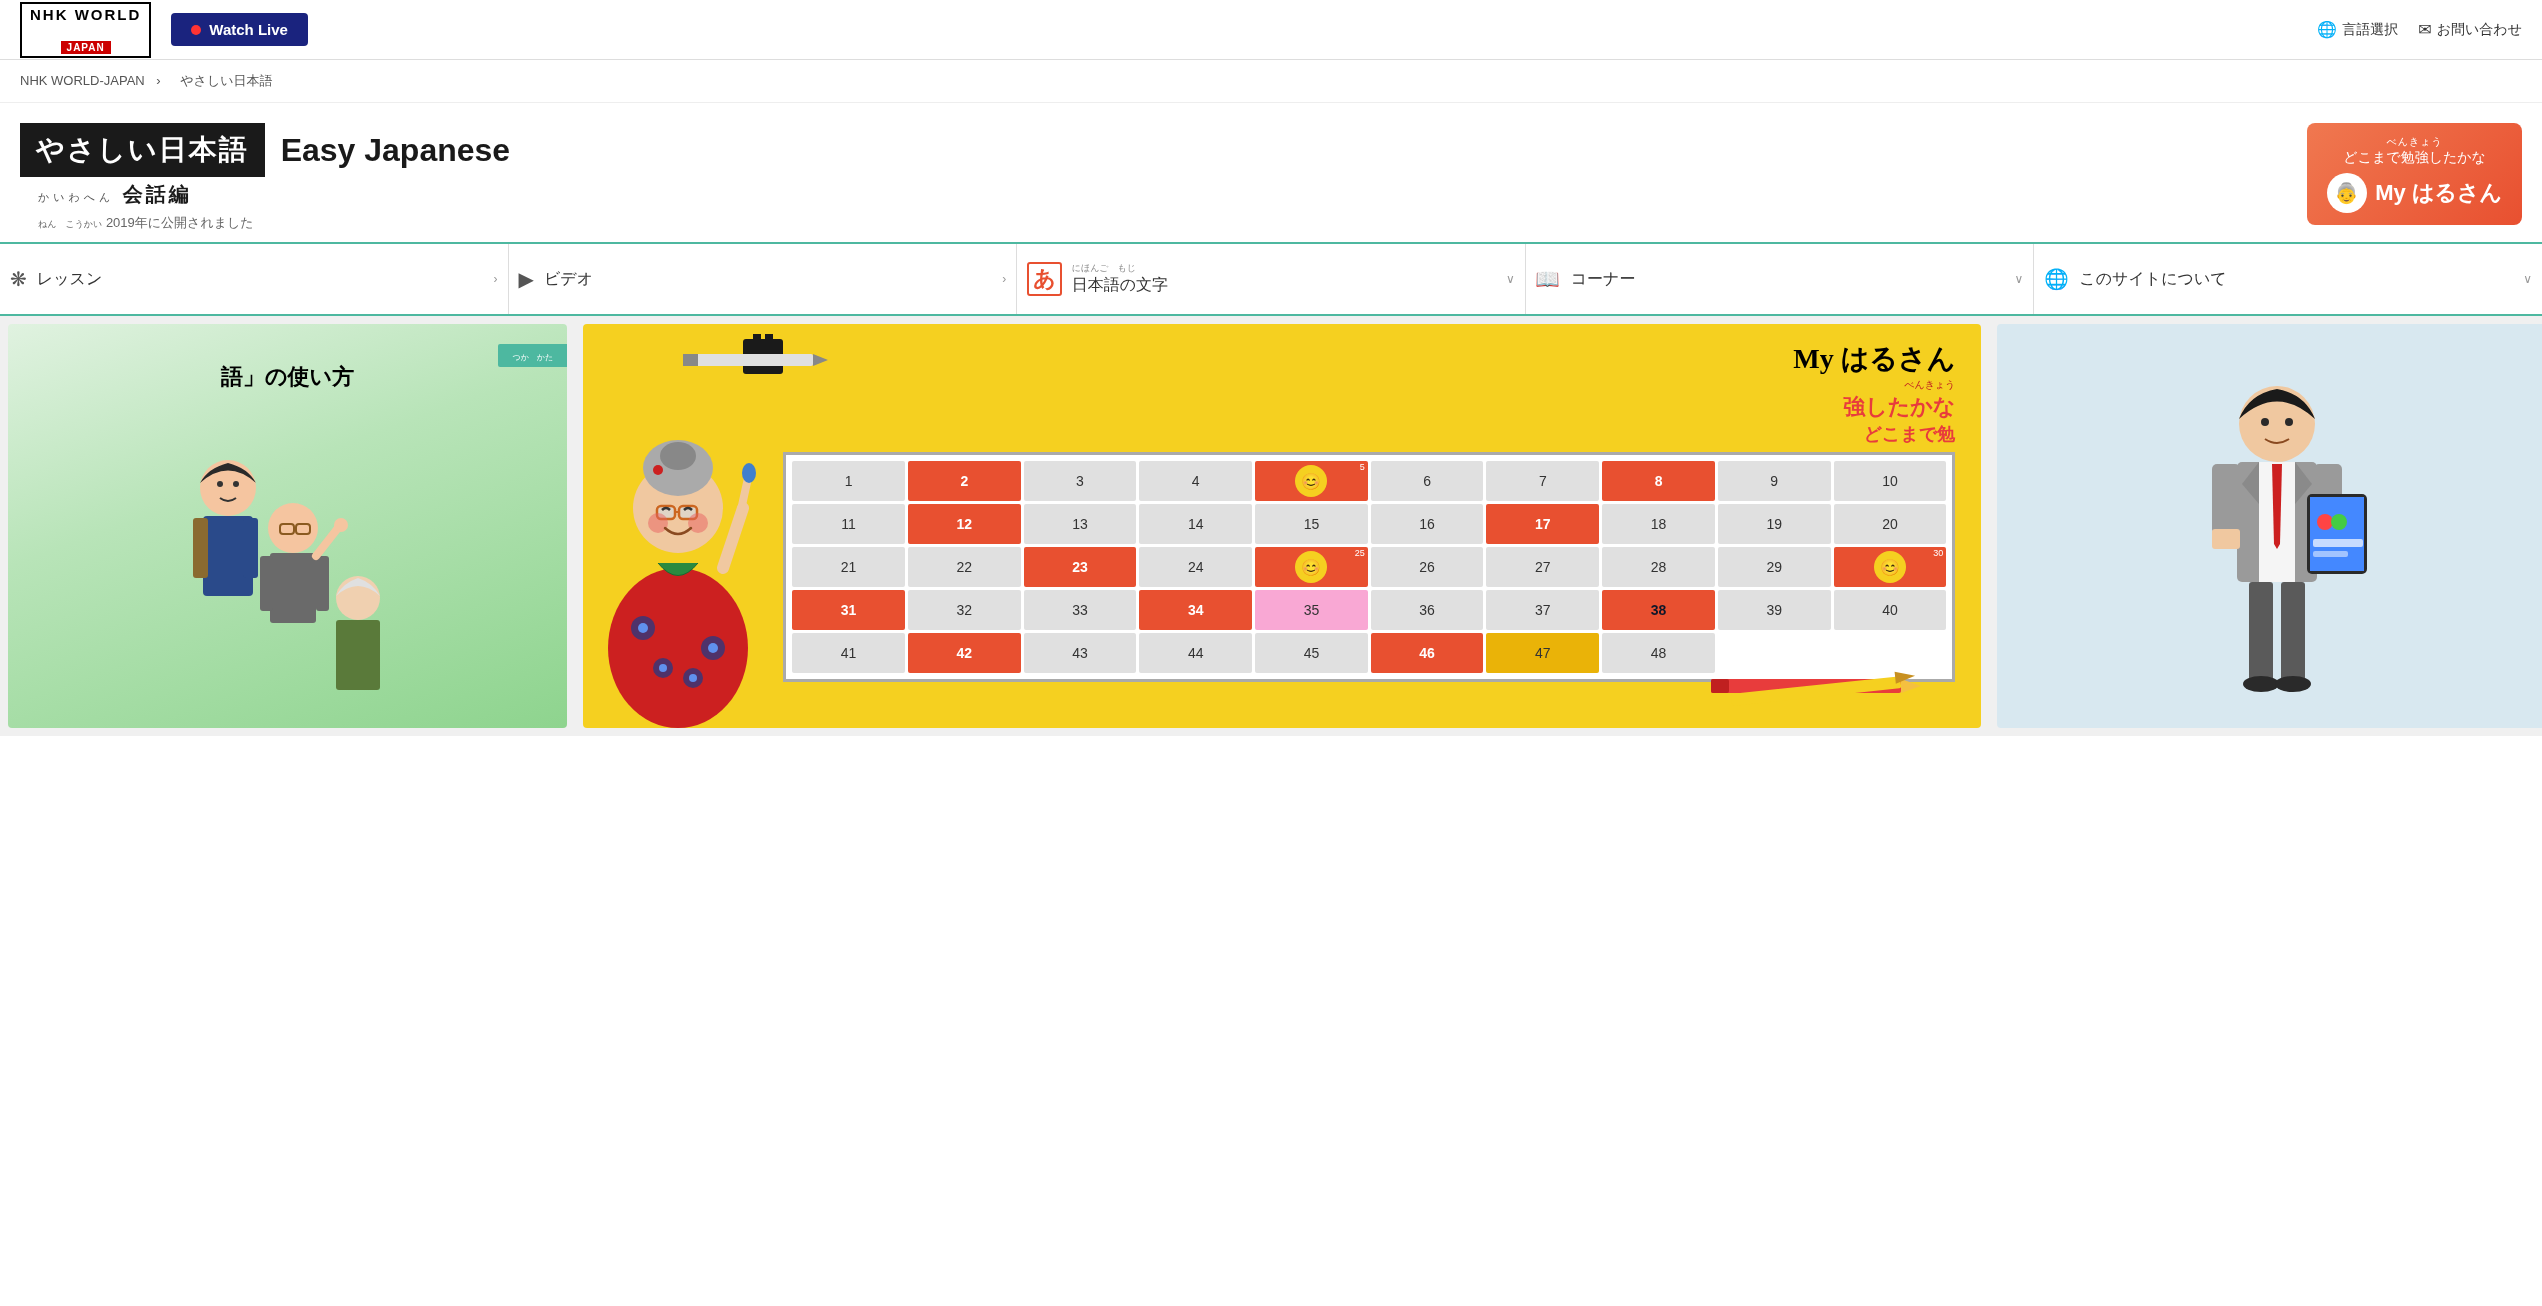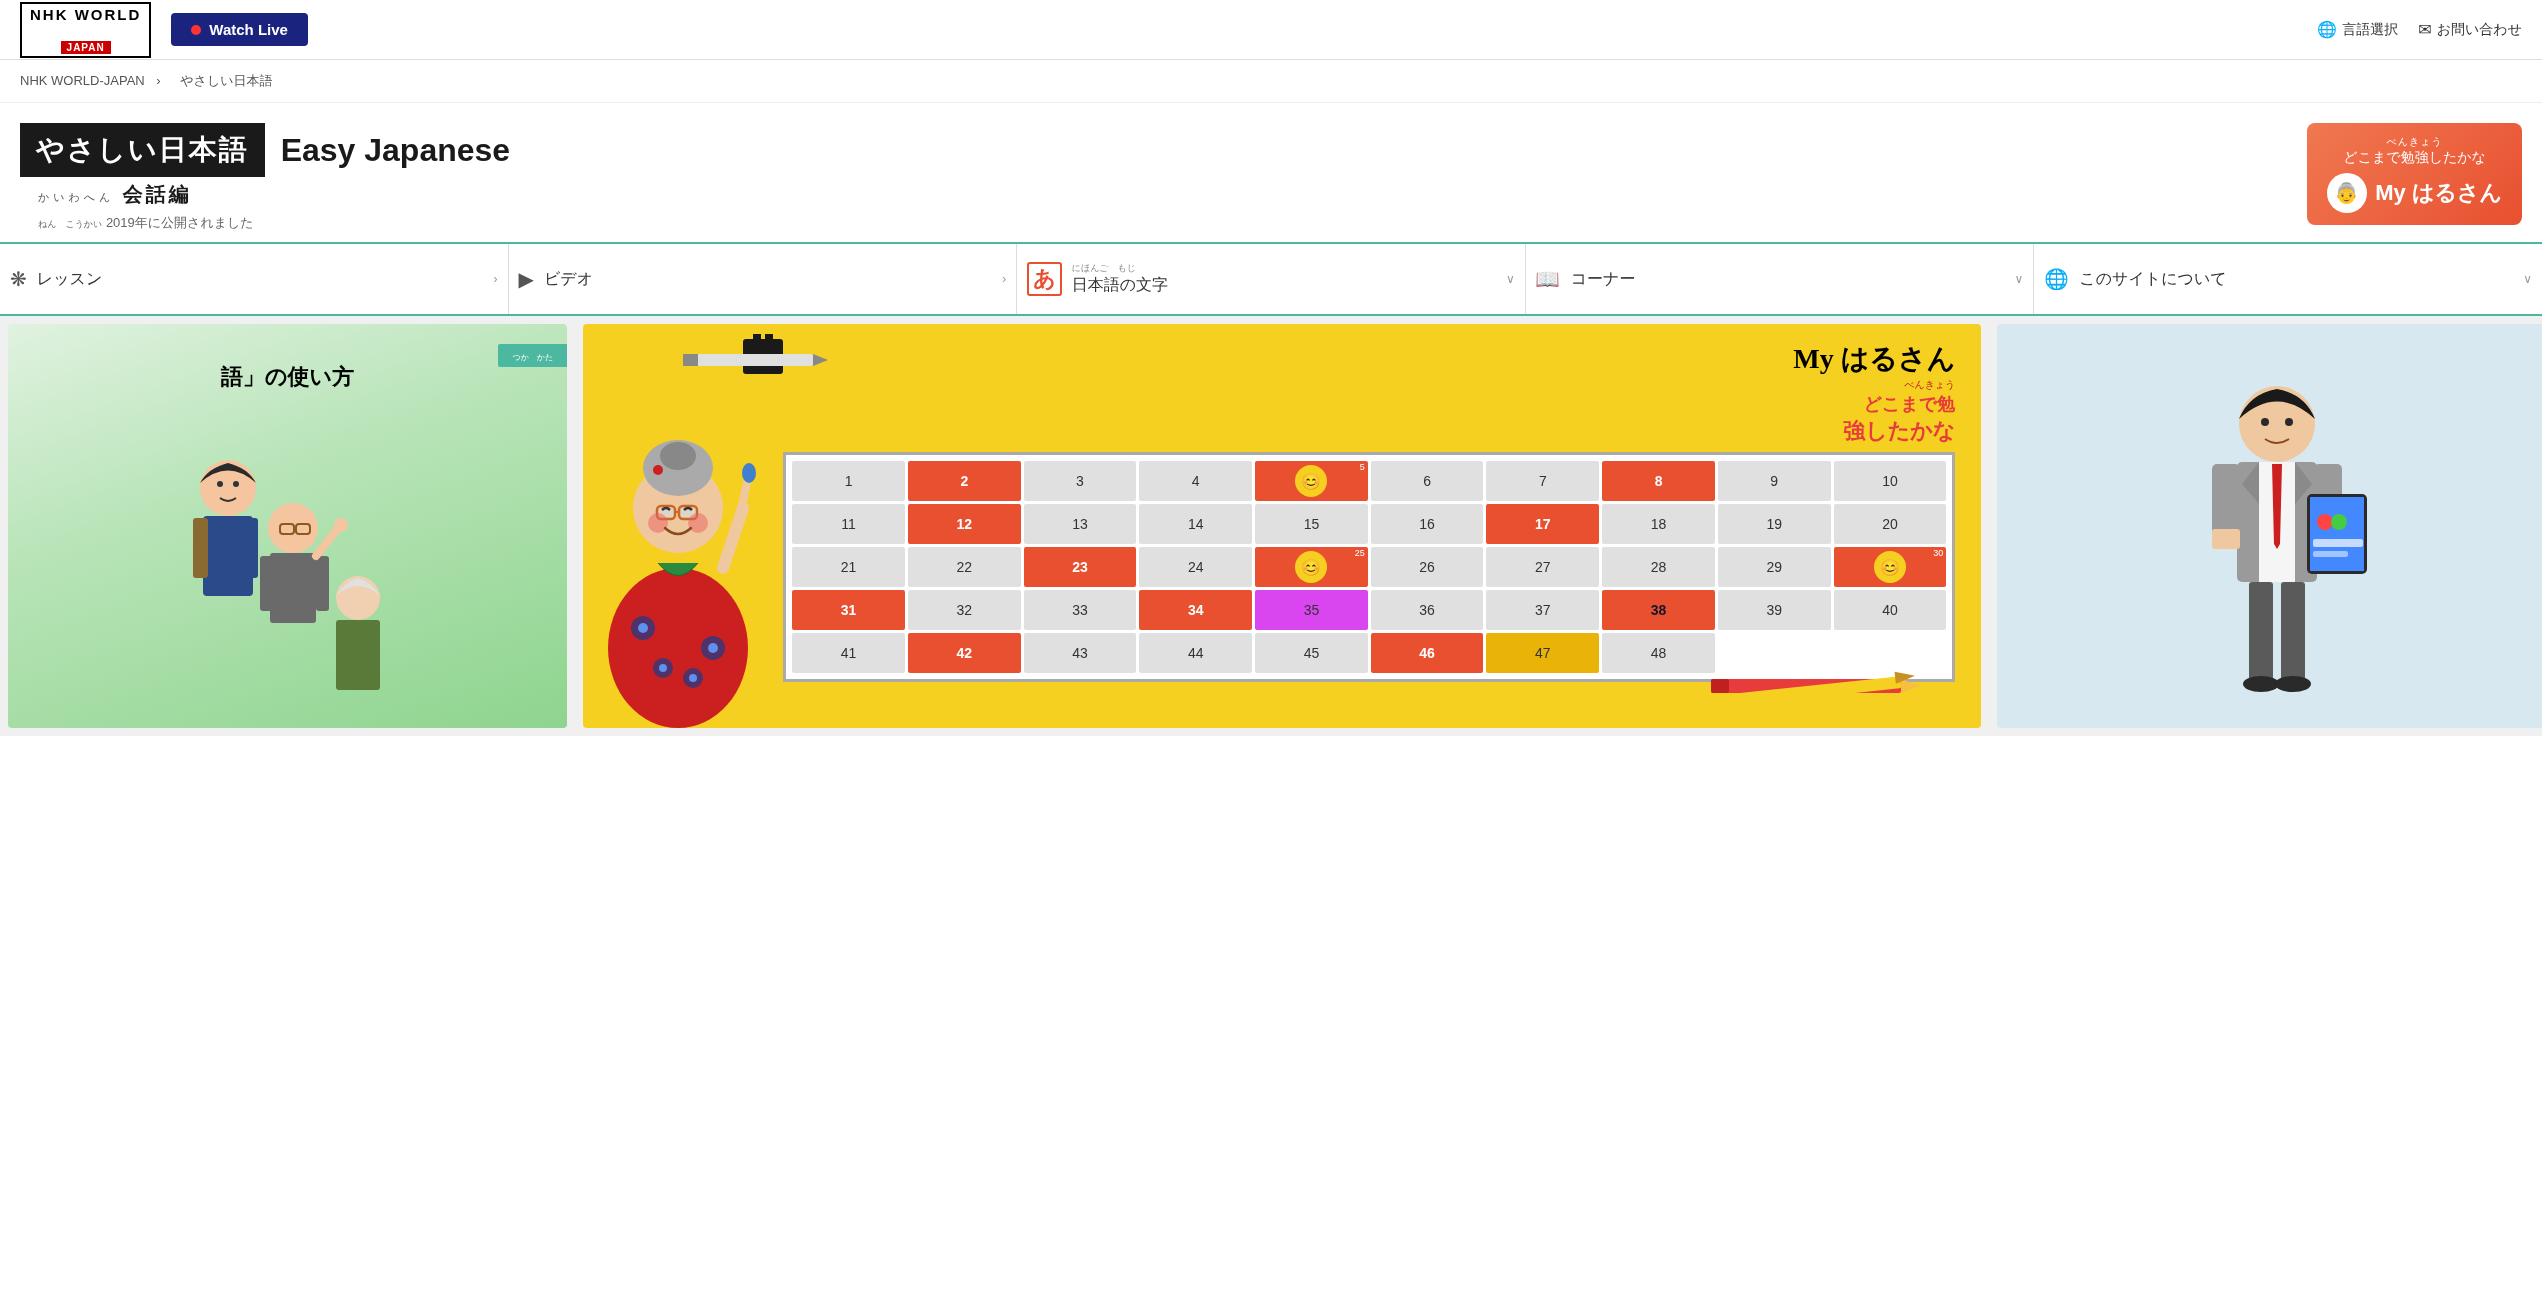--- a/index.html
+++ b/index.html
@@ -421,22 +421,22 @@
         <polygon points="130,20 145,26 130,32" fill="#888"></polygon>
       </svg>
     </div>
 
     <div style="text-align:right;margin-bottom:6px;padding-right:10px;">
       <div style="font-size:28px;font-weight:bold;font-family:serif;">
         <span>My はるさん</span>
         <span style="text-decoration:underline;text-decoration-color:#e83c3c;"></span>
       </div>
       <div style="font-size:10px;text-align:right;color:#c02020;">べんきょう</div>
+      <div style="font-size:22px;font-weight:bold;color:#e83c3c;">強したかな</div>
       <div style="font-size:18px;font-weight:bold;color:#e83c3c;">どこまで勉</div>
-      <div style="font-size:22px;font-weight:bold;color:#e83c3c;">強したかな</div>
     </div>
 
     <div style="background: rgb(255, 255, 255); border: 3px solid rgb(170, 170, 170); padding: 6px; margin-right: 10px; display: grid; grid-template-columns: repeat(10, 1fr); gap: 3px;" id="cal-grid">
     <div style="text-align: center; font-size: 14px; padding: 4px 2px; border-radius: 2px; min-width: 40px; min-height: 40px; display: flex; align-items: center; justify-content: center; position: relative; font-weight: 500; background: rgb(224, 224, 224); color: rgb(51, 51, 51);">1</div>
         <div style="text-align: center; font-size: 14px; padding: 4px 2px; border-radius: 2px; min-width: 40px; min-height: 40px; display: flex; align-items: center; justify-content: center; position: relative; font-weight: bold; background: rgb(232, 80, 48); color: rgb(255, 255, 255);">2</div>
         <div style="text-align: center; font-size: 14px; padding: 4px 2px; border-radius: 2px; min-width: 40px; min-height: 40px; display: flex; align-items: center; justify-content: center; position: relative; font-weight: 500; background: rgb(224, 224, 224); color: rgb(51, 51, 51);">3</div>
         <div style="text-align: center; font-size: 14px; padding: 4px 2px; border-radius: 2px; min-width: 40px; min-height: 40px; display: flex; align-items: center; justify-content: center; position: relative; font-weight: 500; background: rgb(224, 224, 224); color: rgb(51, 51, 51);">4</div>
         <div style="text-align: center; font-size: 14px; padding: 4px 2px; border-radius: 2px; min-width: 40px; min-height: 40px; display: flex; align-items: center; justify-content: center; position: relative; font-weight: 500; background: rgb(232, 80, 48); color: rgb(255, 255, 255);">
           <div style="width: 32px; height: 32px; border-radius: 50%; background: rgb(245, 208, 32); display: flex; align-items: center; justify-content: center; font-size: 16px;">😊</div>
           <span style="position: absolute; top: 1px; right: 3px; font-size: 9px; color: rgb(255, 255, 255);">5</span>
@@ -469,21 +469,21 @@
         <div style="text-align: center; font-size: 14px; padding: 4px 2px; border-radius: 2px; min-width: 40px; min-height: 40px; display: flex; align-items: center; justify-content: center; position: relative; font-weight: 500; background: rgb(224, 224, 224); color: rgb(51, 51, 51);">28</div>
         <div style="text-align: center; font-size: 14px; padding: 4px 2px; border-radius: 2px; min-width: 40px; min-height: 40px; display: flex; align-items: center; justify-content: center; position: relative; font-weight: 500; background: rgb(224, 224, 224); color: rgb(51, 51, 51);">29</div>
         <div style="text-align: center; font-size: 14px; padding: 4px 2px; border-radius: 2px; min-width: 40px; min-height: 40px; display: flex; align-items: center; justify-content: center; position: relative; font-weight: 500; background: rgb(232, 80, 48); color: rgb(255, 255, 255);">
           <div style="width: 32px; height: 32px; border-radius: 50%; background: rgb(245, 208, 32); display: flex; align-items: center; justify-content: center; font-size: 16px;">😊</div>
           <span style="position: absolute; top: 1px; right: 3px; font-size: 9px; color: rgb(255, 255, 255);">30</span>
         </div>
         <div style="text-align: center; font-size: 14px; padding: 4px 2px; border-radius: 2px; min-width: 40px; min-height: 40px; display: flex; align-items: center; justify-content: center; position: relative; font-weight: bold; background: rgb(232, 80, 48); color: rgb(255, 255, 255);">31</div>
         <div style="text-align: center; font-size: 14px; padding: 4px 2px; border-radius: 2px; min-width: 40px; min-height: 40px; display: flex; align-items: center; justify-content: center; position: relative; font-weight: 500; background: rgb(224, 224, 224); color: rgb(51, 51, 51);">32</div>
         <div style="text-align: center; font-size: 14px; padding: 4px 2px; border-radius: 2px; min-width: 40px; min-height: 40px; display: flex; align-items: center; justify-content: center; position: relative; font-weight: 500; background: rgb(224, 224, 224); color: rgb(51, 51, 51);">33</div>
         <div style="text-align: center; font-size: 14px; padding: 4px 2px; border-radius: 2px; min-width: 40px; min-height: 40px; display: flex; align-items: center; justify-content: center; position: relative; font-weight: bold; background: rgb(232, 80, 48); color: rgb(255, 255, 255);">34</div>
-        <div style="text-align: center; font-size: 14px; padding: 4px 2px; border-radius: 2px; min-width: 40px; min-height: 40px; display: flex; align-items: center; justify-content: center; position: relative; font-weight: 500; background: #d946ef; color: rgb(51, 51, 51);">35</div>
+        <div style="text-align: center; font-size: 14px; padding: 4px 2px; border-radius: 2px; min-width: 40px; min-height: 40px; display: flex; align-items: center; justify-content: center; position: relative; font-weight: 500; background: #f9a8d4; color: rgb(51, 51, 51);">35</div>
         <div style="text-align: center; font-size: 14px; padding: 4px 2px; border-radius: 2px; min-width: 40px; min-height: 40px; display: flex; align-items: center; justify-content: center; position: relative; font-weight: 500; background: rgb(224, 224, 224); color: rgb(51, 51, 51);">36</div>
         <div style="text-align: center; font-size: 14px; padding: 4px 2px; border-radius: 2px; min-width: 40px; min-height: 40px; display: flex; align-items: center; justify-content: center; position: relative; font-weight: 500; background: rgb(224, 224, 224); color: rgb(51, 51, 51);">37</div>
         <div style="text-align: center; font-size: 14px; padding: 4px 2px; border-radius: 2px; min-width: 40px; min-height: 40px; display: flex; align-items: center; justify-content: center; position: relative; font-weight: bold; background: rgb(232, 80, 48); color: #0f172a;">38</div>
         <div style="text-align: center; font-size: 14px; padding: 4px 2px; border-radius: 2px; min-width: 40px; min-height: 40px; display: flex; align-items: center; justify-content: center; position: relative; font-weight: 500; background: rgb(224, 224, 224); color: rgb(51, 51, 51);">39</div>
         <div style="text-align: center; font-size: 14px; padding: 4px 2px; border-radius: 2px; min-width: 40px; min-height: 40px; display: flex; align-items: center; justify-content: center; position: relative; font-weight: 500; background: rgb(224, 224, 224); color: rgb(51, 51, 51);">40</div>
         <div style="text-align: center; font-size: 14px; padding: 4px 2px; border-radius: 2px; min-width: 40px; min-height: 40px; display: flex; align-items: center; justify-content: center; position: relative; font-weight: 500; background: rgb(224, 224, 224); color: rgb(51, 51, 51);">41</div>
         <div style="text-align: left; font-size: 14px; padding: 4px 2px; border-radius: 2px; min-width: 40px; min-height: 40px; display: flex; align-items: center; justify-content: center; position: relative; font-weight: bold; background: rgb(232, 80, 48); color: rgb(255, 255, 255);">42</div>
         <div style="text-align: center; font-size: 14px; padding: 4px 2px; border-radius: 2px; min-width: 40px; min-height: 40px; display: flex; align-items: center; justify-content: center; position: relative; font-weight: 500; background: rgb(224, 224, 224); color: rgb(51, 51, 51);">43</div>
         <div style="text-align: center; font-size: 14px; padding: 4px 2px; border-radius: 2px; min-width: 40px; min-height: 40px; display: flex; align-items: center; justify-content: center; position: relative; font-weight: 500; background: rgb(224, 224, 224); color: rgb(51, 51, 51);">44</div>
         <div style="text-align: center; font-size: 14px; padding: 4px 2px; border-radius: 2px; min-width: 40px; min-height: 40px; display: flex; align-items: center; justify-content: center; position: relative; font-weight: 500; background: rgb(224, 224, 224); color: rgb(51, 51, 51);">45</div>

